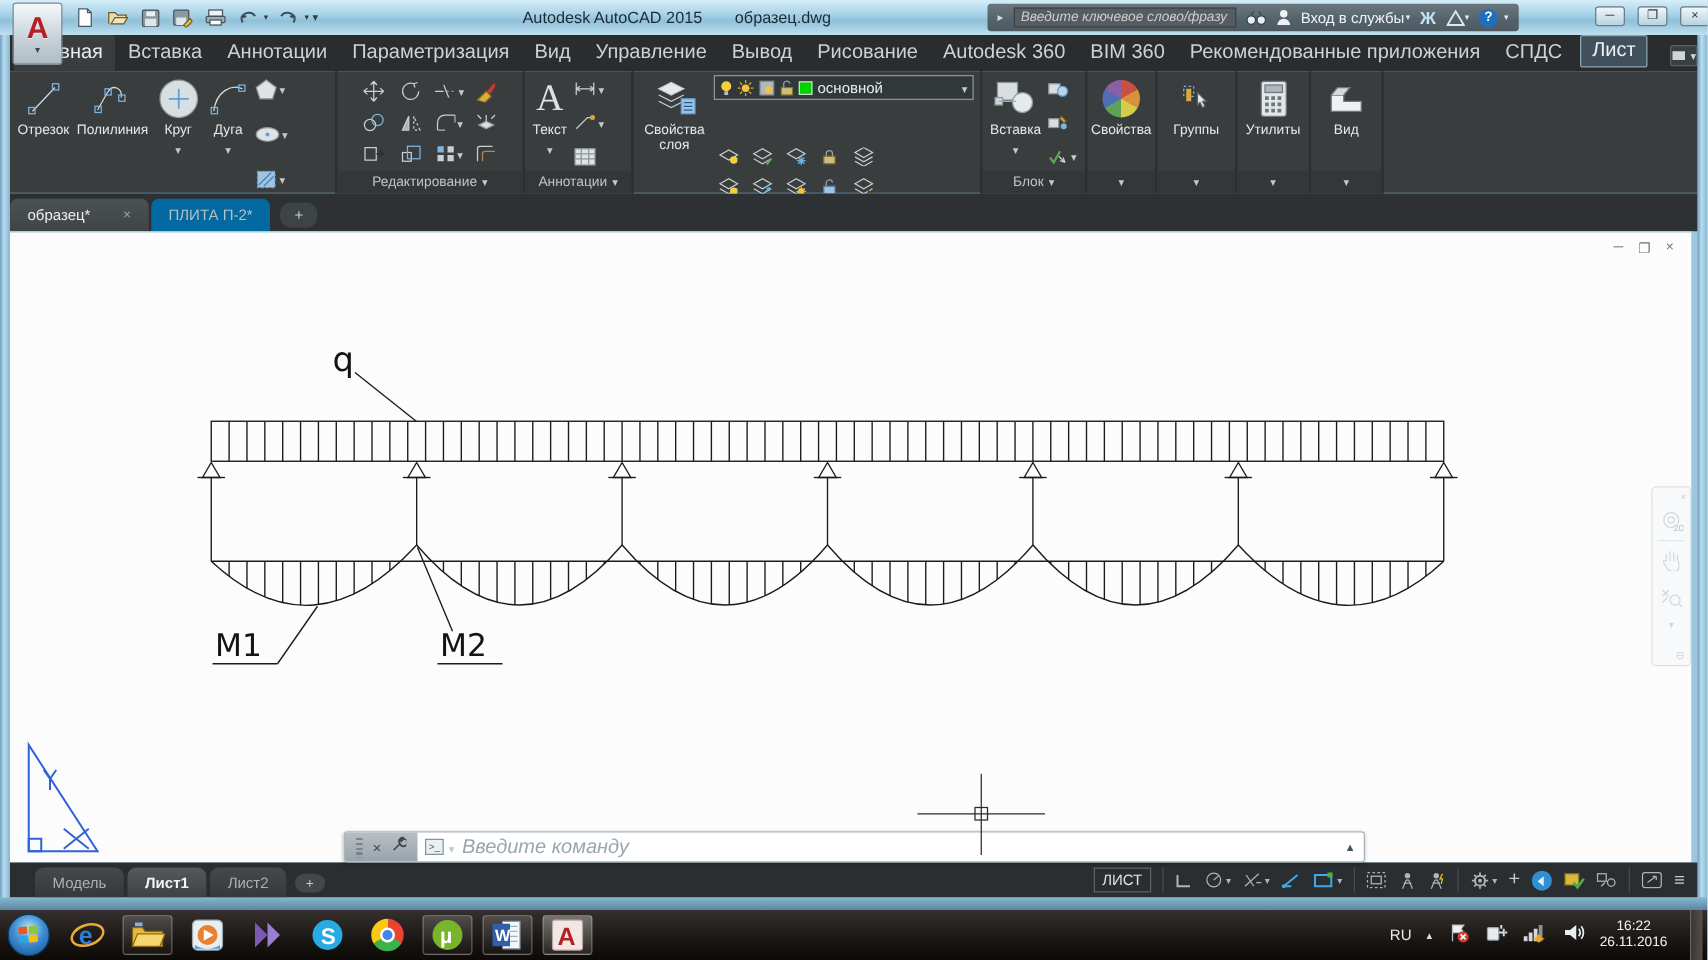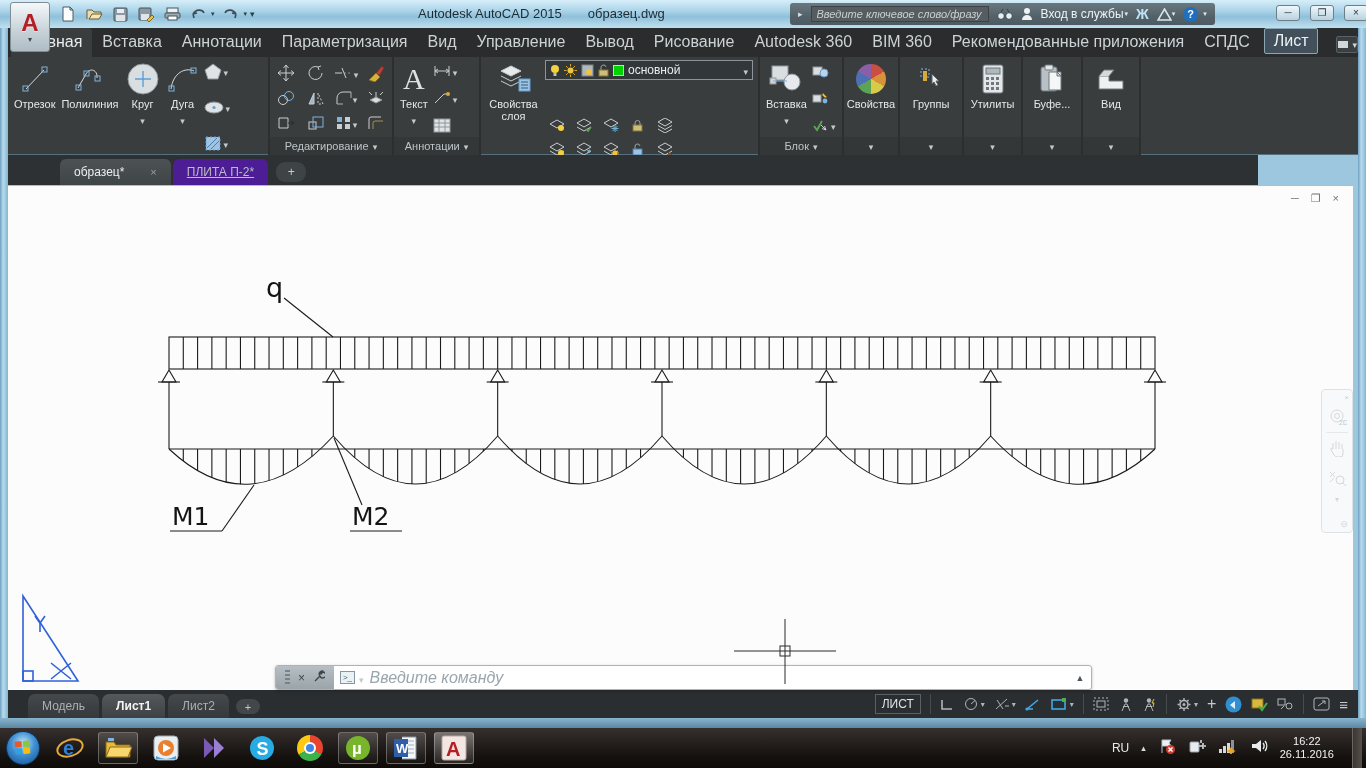--- a/index.html
+++ b/index.html
@@ -57,24 +57,24 @@
   .bigbtn .blabel{font-size:11px;color:#e4e8ea;line-height:12px;text-align:center;}
   .smallcol{display:flex;flex-direction:column;justify-content:space-between;padding:3px 2px;}
   .sico{display:flex;align-items:center;gap:2px;height:18px;}
   .modgrid{display:grid;grid-template-columns:repeat(4,30px);grid-auto-rows:25px;align-items:center;justify-items:center;padding:1px 2px;}
   .laygrid{display:grid;grid-template-columns:repeat(5,27px);grid-auto-rows:24px;align-items:center;justify-items:center;}
   #layer-combo{height:20px;margin:1px 2px 2px;border:1px solid #8d9499;background:#32383a;display:flex;align-items:center;gap:4px;padding:0 4px;width:208px;}
   #layer-combo .lname{color:#e8ecee;font-size:12px;flex:1;}
   .swatch{width:11px;height:11px;background:#00d200;border:1px solid #cfd4d6;}
 
   
-  #filetabs{left:8px;top:155px;width:1250px;height:30px;background:#2d3134;display:flex;align-items:flex-end;padding-left:52px;gap:2px;}
+  #filetabs{left:8px;top:155px;width:1350px;height:30px;background:#2d3134;display:flex;align-items:flex-end;gap:2px;}
   .ftab{height:26px;display:flex;align-items:center;gap:26px;padding:0 14px;font-size:12px;border-radius:6px 6px 0 0;}
   .ftab.active{background:linear-gradient(180deg,#4c5154,#3f4447);color:#eceeef;}
-  .ftab.inactive{background:#4c1d95;color:#b9bfc2;text-decoration:underline;}
+  .ftab.inactive{background:#0369a1;color:#b9bfc2;}
   .ftab .fx{color:#9aa1a5;font-size:11px;}
   #ftab-plus{width:30px;height:20px;margin:0 0 3px 6px;background:#3e4346;border-radius:9px;color:#c7cdd0;
     font-size:12px;display:flex;align-items:center;justify-content:center;}
 
   
   #canvas{left:8px;top:185px;width:1345px;height:505px;background:#fcfcfc;border-top:1px solid #9fc3d6;}
   #beam-svg,#xhair-svg{position:absolute;left:0;top:0;}
   #beam-svg line,#beam-svg path,#beam-svg rect,#beam-svg polygon{stroke:#1b1b1b;fill:none;stroke-width:1.1;}
   #beam-svg text{fill:#141414;stroke:none;font-family:"DejaVu Sans",sans-serif;}
   #xhair-svg line{stroke:#2b2b2b;stroke-width:1;}
@@ -326,21 +326,21 @@
           <svg width="18" height="17">
               <rect x="2" y="2" width="14" height="13" fill="#9fc3e2" stroke="#5d9fd4" stroke-dasharray="2 2"></rect>
               <path d="M3 13 l10 -10 M7 14 l8 -8" stroke="#4d7fae"></path>
             </svg>
           <span class="chevd"></span>
           </span>
       </div>
     </div>
   </div>
 
-  <div class="panel" style="width:124px">
+  <div class="panel" style="width:150px">
     <div class="panel-body" style="justify-content:center">
       <div class="modgrid">
         <span class="ibtn">
             <svg width="18" height="18">
               <path d="M9 1 v16 M1 9 h16 M9 1 l-2.5 3 M9 1 l2.5 3 M9 17 l-2.5 -3 M9 17 l2.5 -3 M1 9 l3 -2.5 M1 9 l3 2.5 M17 9 l-3 -2.5 M17 9 l-3 2.5" stroke="#c9ced1" fill="none"></path>
             </svg>
           </span>
         <span class="ibtn">
             <svg width="18" height="18">
               <path d="M15 9 a6.5 6.5 0 1 1 -4 -6 M11 3 l3 -1 M11 3 l1 3" stroke="#c9ced1" fill="none"></path>
@@ -656,38 +656,20 @@
             </svg>
           </span>
         <span class="blabel">Утилиты</span>
       </div>
     </div>
     <div class="panel-title chev-only">
         <span class="chevd"></span>
       </div>
   </div>
 
-  <div class="panel" style="width:60px">
-    <div class="panel-body" style="justify-content:center">
-      <div class="bigbtn">
-        <span class="bicon">
-          <svg width="26" height="30">
-              <rect x="2" y="3" width="16" height="24" rx="2" fill="#b9c1c6" stroke="#6f787d"></rect>
-              <rect x="6" y="1" width="8" height="5" rx="1" fill="#e3e7e9" stroke="#6f787d"></rect>
-              <path d="M10 8 h12 v18 h-12 z" fill="#f4f6f7" stroke="#6f787d"></path>
-              <path d="M18 8 l4 4 h-4 z" fill="#cfd5d8" stroke="#6f787d"></path>
-            </svg>
-          </span>
-        <span class="blabel">Буфе...</span>
-      </div>
-    </div>
-    <div class="panel-title chev-only">
-        <span class="chevd"></span>
-      </div>
-  </div>
 
   <div class="panel" style="width:58px">
     <div class="panel-body" style="justify-content:center">
       <div class="bigbtn">
         <span class="bicon">
           <svg width="30" height="26">
               <path d="M3 23 V10 h10 v5 h14 v8 z" fill="#eef1f2" stroke="#6f787d"></path>
               <path d="M3 10 l5 -6 h10 l-5 6" fill="#d4d9dc" stroke="#6f787d"></path>
             </svg>
           </span>

